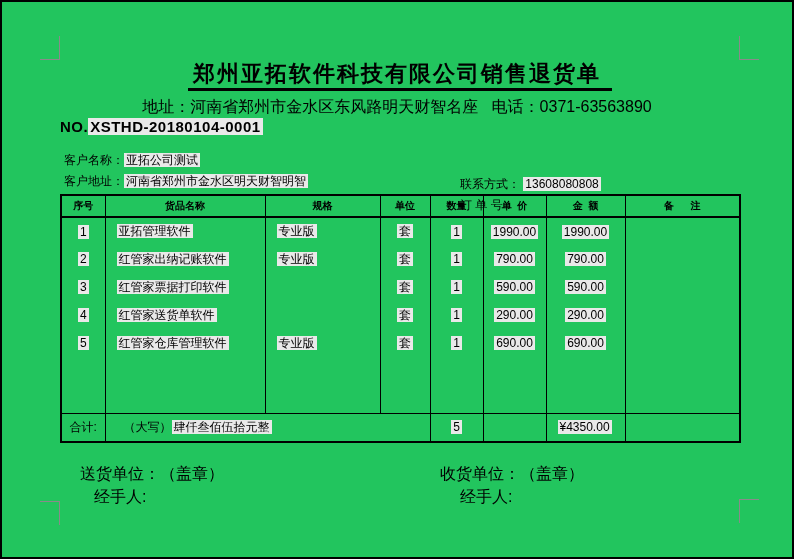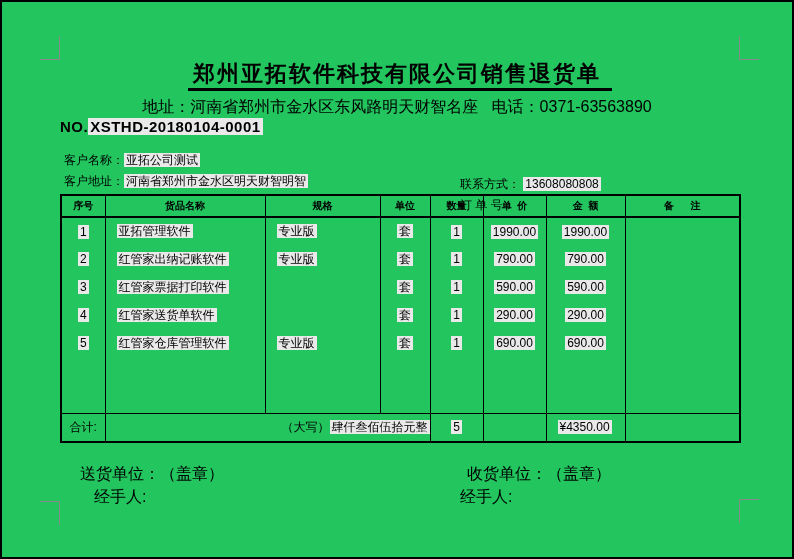--- a/index.html
+++ b/index.html
@@ -45,28 +45,28 @@
   }
   table.items th {
     border:1px solid #000; border-bottom:2px solid #000;
     height:22px; font-size:10px; font-weight:bold; text-align:center; white-space:pre;
   }
   table.items td { border-left:1px solid #000; border-right:1px solid #000; height:28px; overflow:hidden; white-space:nowrap; }
   table.items tr.item-row td, table.items tr.empty-row td { border-top:none; border-bottom:none; }
   table.items td.a-c { text-align:center; }
   table.items td.a-l { text-align:left; padding-left:11px; }
   table.items tr.total-row td { border:1px solid #000; height:29px; }
-  table.items tr.total-row td.words { text-align:right; padding-left:6px; }
+  table.items tr.total-row td.words { text-align:left; padding-left:18px; }
 
   .footrow { position:absolute; left:0; width:100%; height:16px; font-size:16px; }
   .footrow.f1 { top:462px; }
   .footrow.f2 { top:485px; }
   .footrow .fl1 { position:absolute; left:78px; }
   .footrow .fl2 { position:absolute; left:92px; }
-  .footrow .fr1 { position:absolute; left:438px;margin-left:27px; }
+  .footrow .fr1 { position:absolute; left:438px; }
   .footrow .fr2 { position:absolute; left:458px; }
 </style>
 </head>
 <body>
 
 <div class="page">
 
   <span class="mark tl"></span>
   <span class="mark tr"></span>
   <span class="mark bl"></span>

